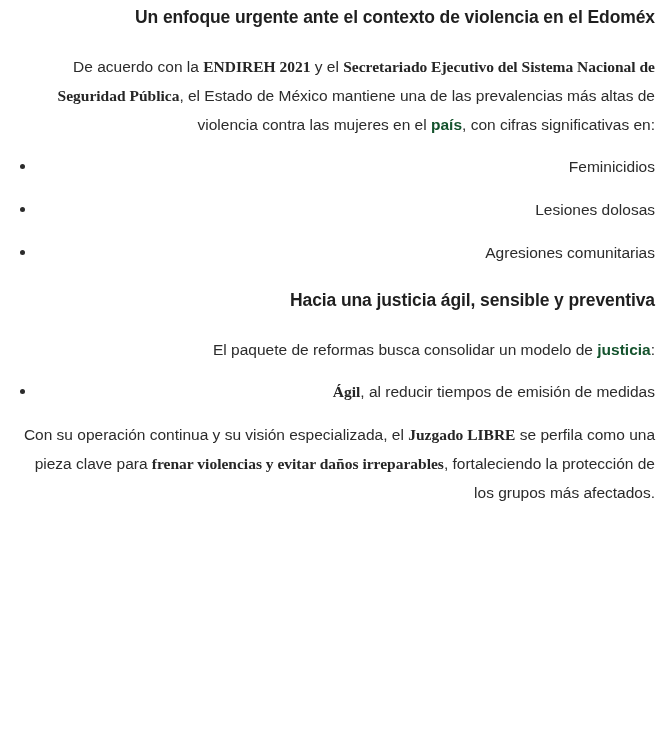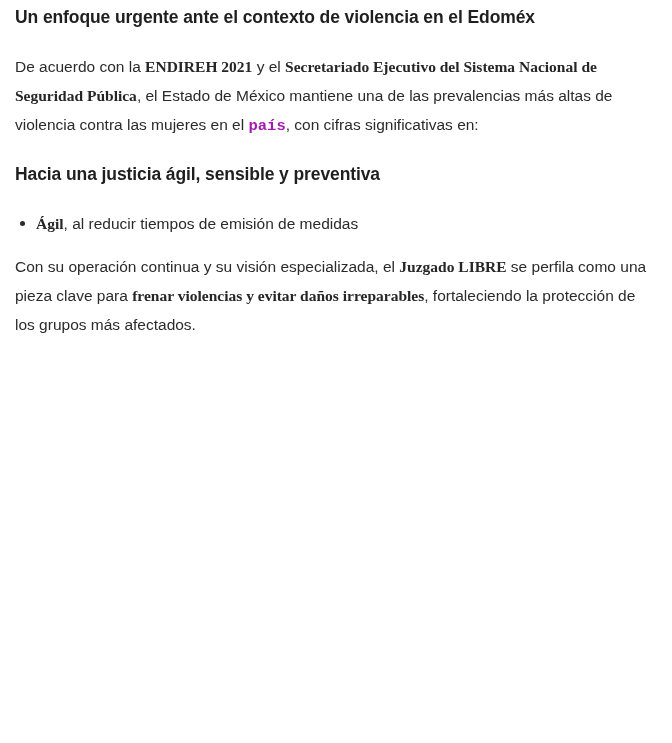--- a/index.html
+++ b/index.html
@@ -13,20 +13,21 @@
     overflow: hidden;
     font-family: "Liberation Sans", sans-serif;
   }
   .article {
     box-sizing: border-box;
     width: 672px;
     padding: 5px 17px 0 15px;
     color: #2b2b2b;
     font-size: 15.5px;
     line-height: 29px;
+    text-align: right;
   }
   h3.section-title {
     font-size: 17.5px;
     line-height: 24px;
     font-weight: 700;
     color: #1f1f1f;
     margin: 21px 0 23px 0;
     letter-spacing: -0.1px;
   }
   h3.section-title:first-child {
@@ -54,41 +55,46 @@
     height: 5px;
     border-radius: 50%;
     background: #2b2b2b;
   }
   strong {
     font-weight: 700;
     color: #262626;
     font-family: Liberation Serif, serif;
   }
   a.inline-link {
-    color: #a21caf;
+    color: #14532d;
     font-weight: 700;
     text-decoration: none;
     cursor: pointer;
-    font-family: Liberation Mono, monospace;
   }
 </style>
 </head>
 <body>
 
 <article class="article">
 
   <h3 class="section-title">Un enfoque urgente ante el contexto de violencia en el Edoméx</h3>
 
 
   <p class="para"><span>De acuerdo con la </span><strong>ENDIREH 2021</strong><span> y el </span><strong>Secretariado Ejecutivo del Sistema Nacional de Seguridad Pública</strong><span>, el Estado de México mantiene una de las prevalencias más altas de violencia contra las mujeres en el </span><a class="inline-link">país</a><span>, con cifras significativas en:</span></p>
 
+  <ul class="bullets">
+    <li>Feminicidios</li>
+    <li>Lesiones dolosas</li>
+    <li>Agresiones comunitarias</li>
+  </ul>
 
 
   <h3 class="section-title">Hacia una justicia ágil, sensible y preventiva</h3>
 
+  <p class="para"><span>El paquete de reformas busca consolidar un modelo de </span><a class="inline-link">justicia</a><span>:</span></p>
 
   <ul class="bullets">
     <li><strong>Ágil</strong><span>, al reducir tiempos de emisión de medidas</span></li>
   </ul>
 
   <p class="para"><span>Con su operación continua y su visión especializada, el </span><strong>Juzgado LIBRE</strong><span> se perfila como una pieza clave para </span><strong>frenar violencias y evitar daños irreparables</strong><span>, fortaleciendo la protección de los grupos más afectados.</span></p>
 
 </article>
 
 </body></html>

